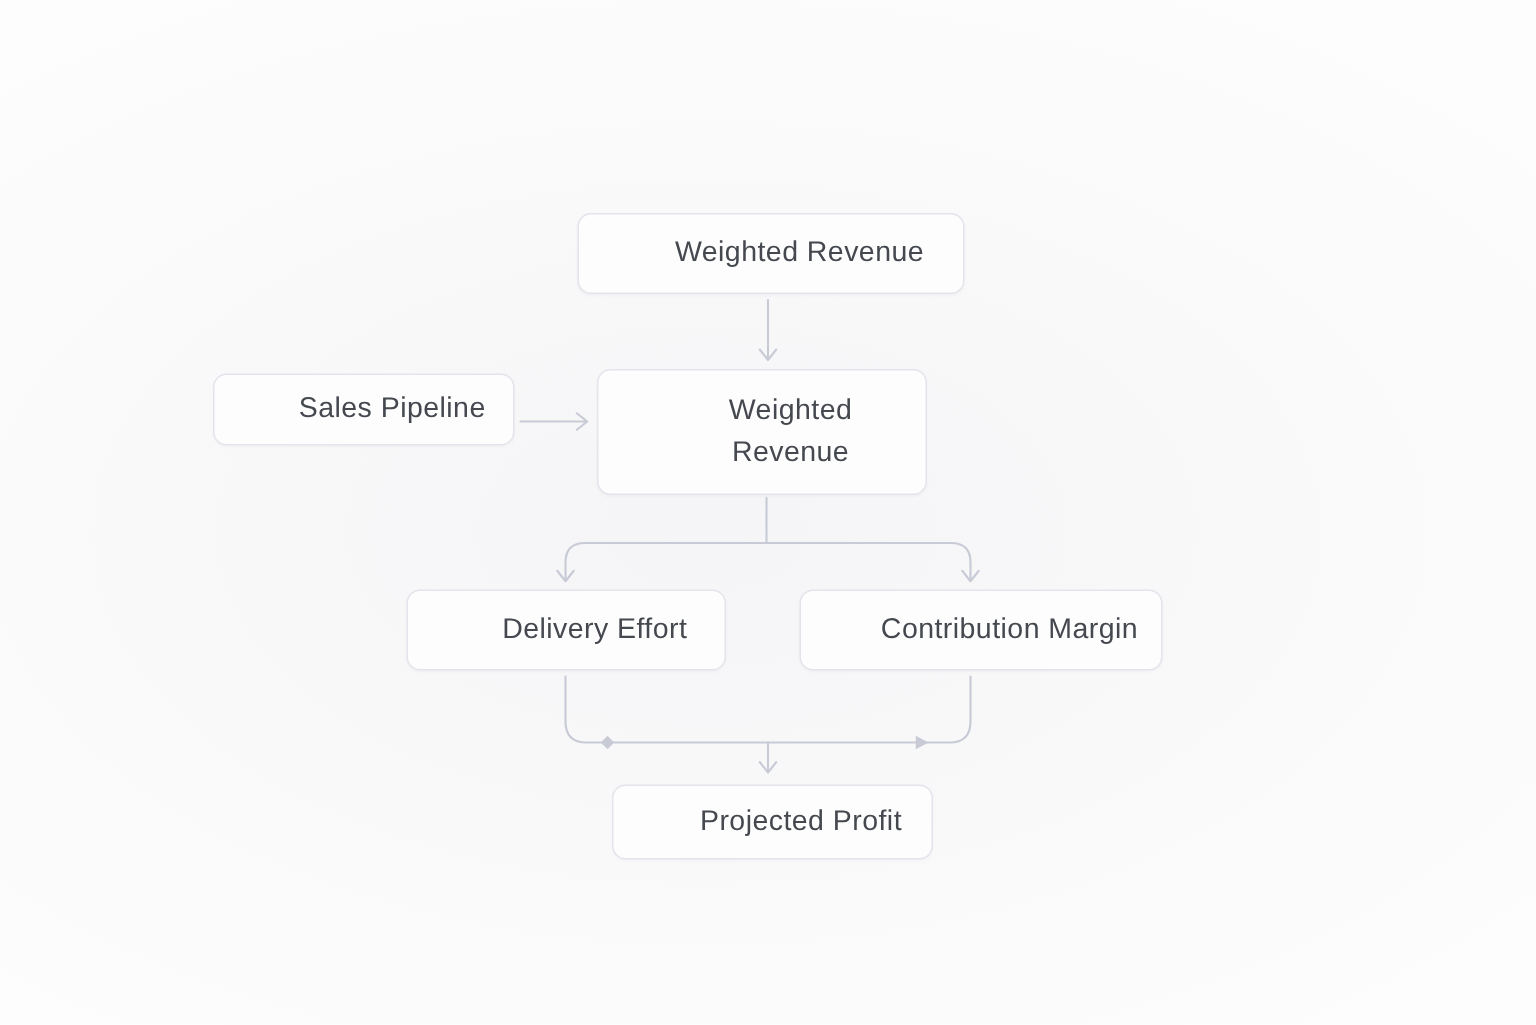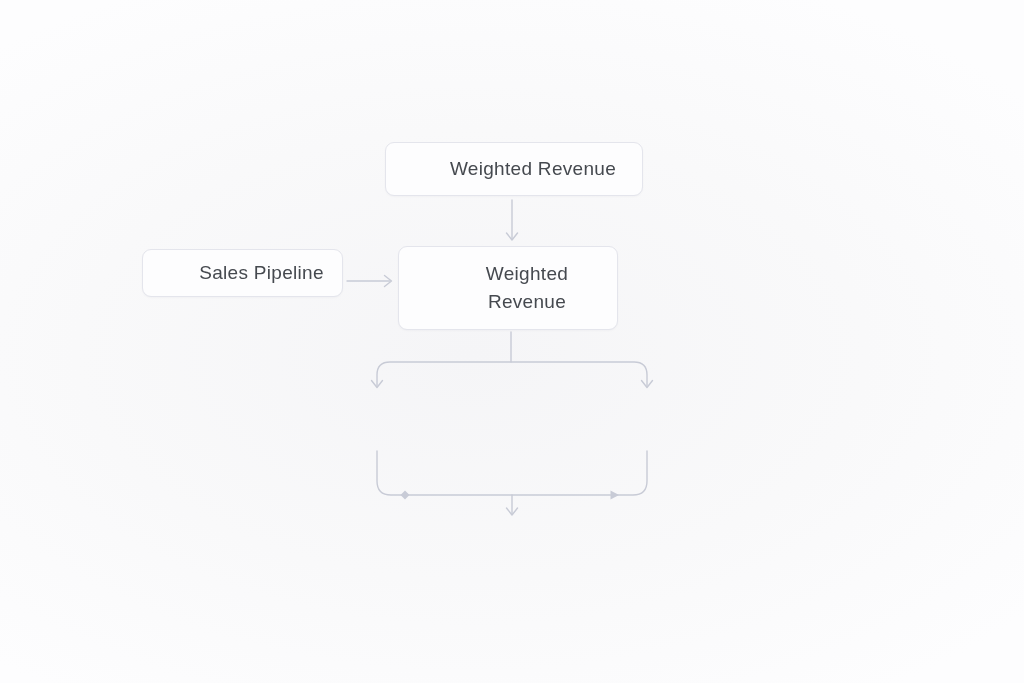--- a/index.html
+++ b/index.html
@@ -103,16 +103,25 @@
   </div>
 
   <div class="node" style="left:142px;top:249px;width:201px;height:48px;">
     <span>Sales Pipeline</span>
   </div>
 
   <div class="node wrap" style="left:398px;top:246px;width:220px;height:84px;">
     <span>Weighted Revenue</span>
   </div>
 
+  <div class="node" style="left:271px;top:393px;width:213px;height:54px;">
+    <span>Delivery Effort</span>
+  </div>
 
+  <div class="node" style="left:533px;top:393px;width:242px;height:54px;">
+    <span>Contribution Margin</span>
+  </div>
 
+  <div class="node" style="left:408px;top:523px;width:214px;height:50px;">
+    <span>Projected Profit</span>
+  </div>
 
 </div>
 
 </body></html>

